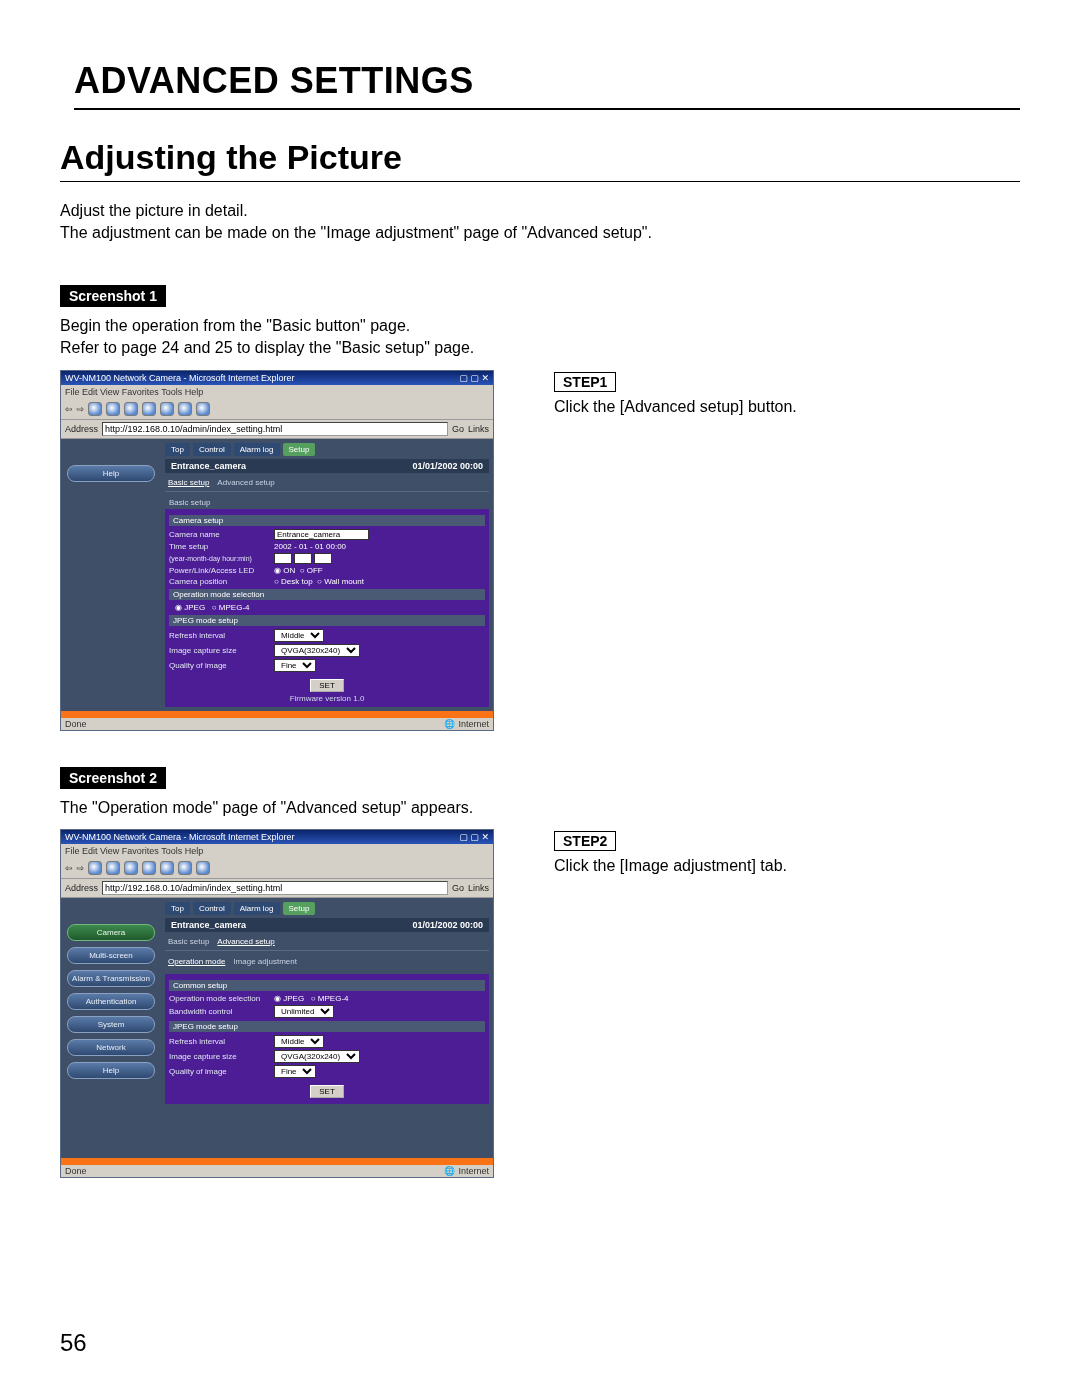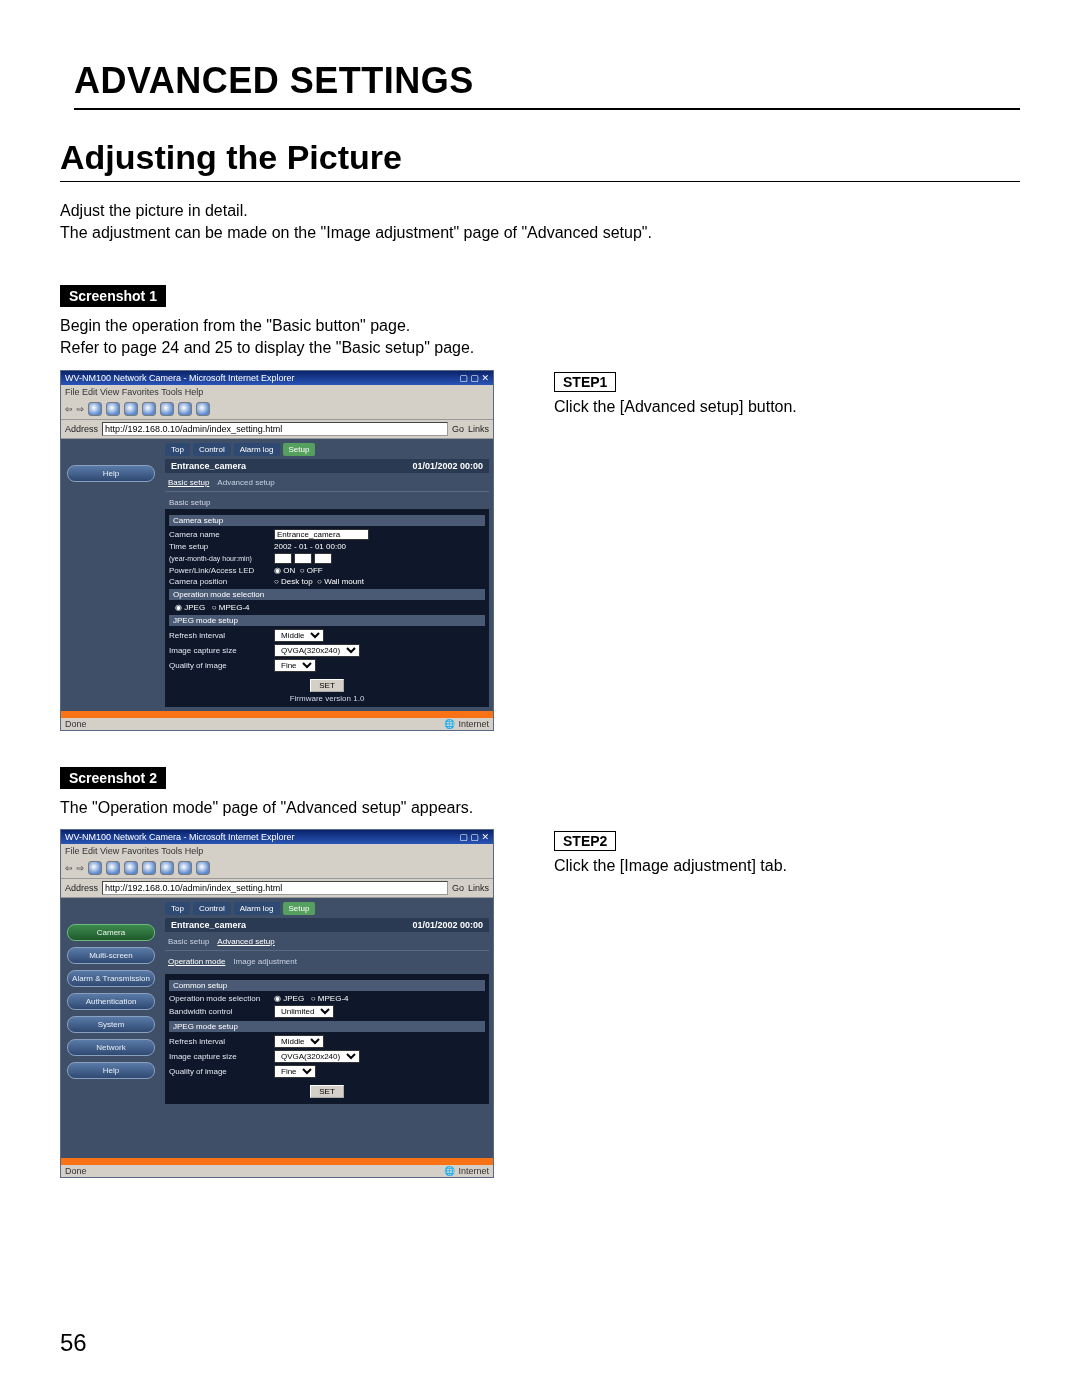--- a/index.html
+++ b/index.html
@@ -146,21 +146,21 @@
     background: #2b3a53; color: #fff; font-weight: bold;
     padding: 2px 6px; font-size: 9px; margin-bottom: 3px;
   }
   .mini .subtabs {
     display: flex; gap: 8px; font-size: 8px; color: #c6d2e3;
     padding: 2px 3px 4px 3px; border-bottom: 1px solid #5a6a86;
     margin-bottom: 4px;
   }
   .mini .subtabs span.on { color: #fff; text-decoration: underline; }
   .mini .panel {
-    background: #0f172a; padding: 4px; font-size: 8px;
+    background: #4c1d95; padding: 4px; font-size: 8px;
     color: #fff;
   }
   .mini .panel .phead {
     background: #4a5a75; padding: 1px 4px; margin: 2px 0;
   }
   .mini .panel .prow {
     display: flex; align-items: center; padding: 1px 0;
   }
   .mini .panel .prow .plabel { width: 105px; color: #e0e6f0; }
   .mini .panel .prow .pval {

